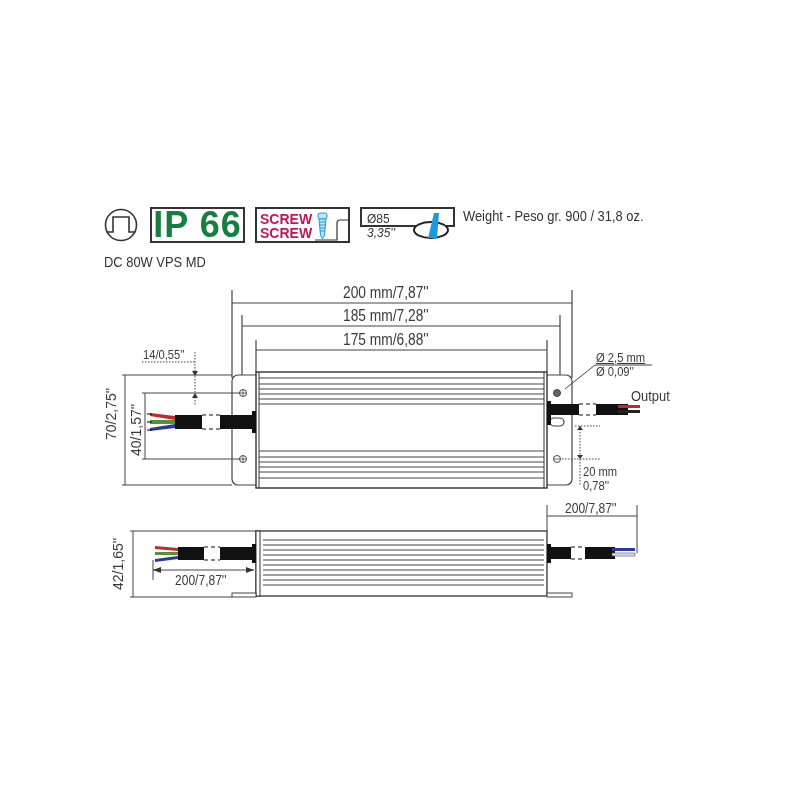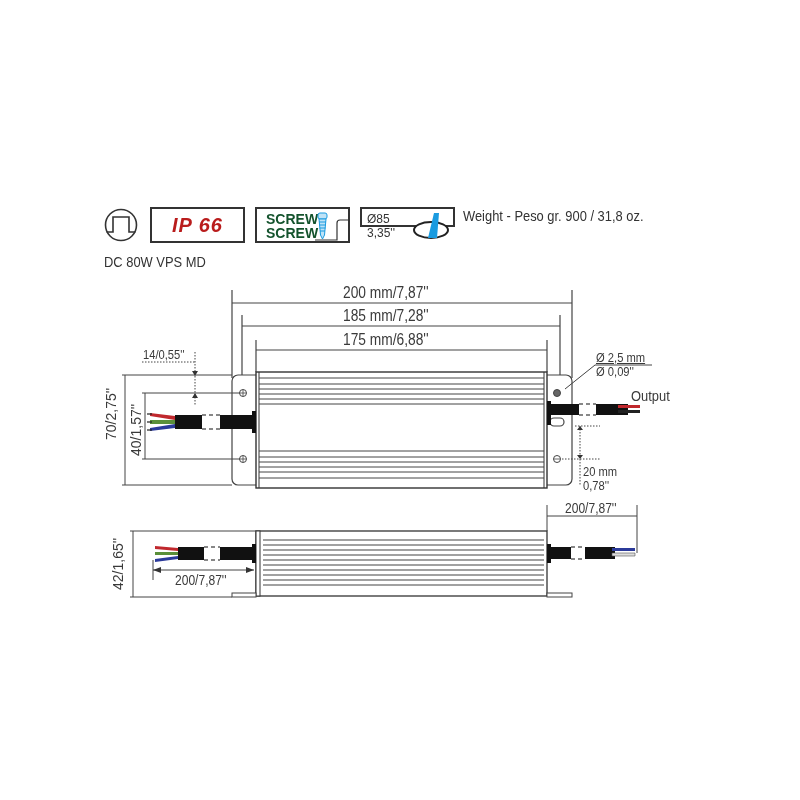--- a/index.html
+++ b/index.html
@@ -1,22 +1,22 @@
 <!DOCTYPE html>
 <html><head>
   <meta charset="utf-8">
   <style>
     html, body { margin: 0; padding: 0; background: #ffffff; }
     body { width: 800px; height: 800px; position: relative; overflow: hidden;
            font-family: "Liberation Sans", sans-serif; color: #3a3a3a; }
     .abs { position: absolute; }
     .txt { font-family: "Liberation Sans", sans-serif; white-space: nowrap; transform: scaleX(0.86); transform-origin: left top; }
     .box { border: 2px solid #333; background: #fff; box-sizing: border-box; }
-    .ip-text { color: #b91c1c; font-weight: bold; font-size: 20px; letter-spacing: 1px; font-style: italic; }
-    .screw-text { font-weight: bold; font-size: 14px; line-height: 14px; color: #14532d; margin-left: 6px; }
+    .ip-text { color: #15803d; font-weight: bold; font-size: 36px; letter-spacing: 1px; }
+    .screw-text { font-weight: bold; font-size: 14px; line-height: 14px; color: #be185d; }
     .small { font-size: 12px; line-height: 13px; color: #333; }
     svg { position: absolute; left: 0; top: 0; }
   </style>
 </head>
 <body>
 
 <div class="abs" style="left:104px;top:208px;width:34px;height:34px;">
   <svg width="34" height="34" viewBox="0 0 34 34">
     <circle cx="17" cy="17" r="15.5" fill="none" stroke="#333" stroke-width="1.6"></circle>
     <path d="M2.5 24 H9 V9 H25 V24 H31.5" fill="none" stroke="#333" stroke-width="1.6"></path>
@@ -33,21 +33,21 @@
   <svg width="95" height="36" viewBox="0 0 95 36">
     <rect x="61" y="4" width="9" height="6" rx="2" fill="#bfe3f7" stroke="#1a9be0" stroke-width="1"></rect>
     <path d="M62 10 H69 L67.5 26 L65.5 30 L63.5 26 Z" fill="#bfe3f7" stroke="#1a9be0" stroke-width="1"></path>
     <path d="M62 13 H69 M62 16 H69 M62.5 19 H68.5 M63 22 H68" stroke="#1a9be0" stroke-width="1"></path>
     <path d="M58 31 H80 V14 Q80 11 83 11 H92" fill="none" stroke="#333" stroke-width="1.2"></path>
   </svg>
 </div>
 
 <div class="abs box" style="left:360px;top:207px;width:95px;height:20px;">
   <div class="abs small" style="left:5px;top:4px;">Ø85</div>
-  <div class="abs small" style="left:5px;top:18px;">3,35''</div>
+  <div class="abs small" style="left:5px;top:18px;font-style:italic;">3,35''</div>
   <svg width="95" height="36" viewBox="0 0 95 36">
     <ellipse cx="69" cy="21" rx="17" ry="8" fill="#fff" stroke="#222" stroke-width="2"></ellipse>
     <path d="M66 29 L72 4 L77 4 L75 29 Z" fill="#1a9be0"></path>
   </svg>
 </div>
 
 <div class="abs txt" style="left:463px;top:207px;font-size:15px;color:#333;">Weight - Peso gr. 900 / 31,8 oz.</div>
 <div class="abs txt" style="left:104px;top:253px;font-size:15px;color:#333;">DC 80W VPS MD</div>
 
 <svg width="800" height="800" viewBox="0 0 800 800">

